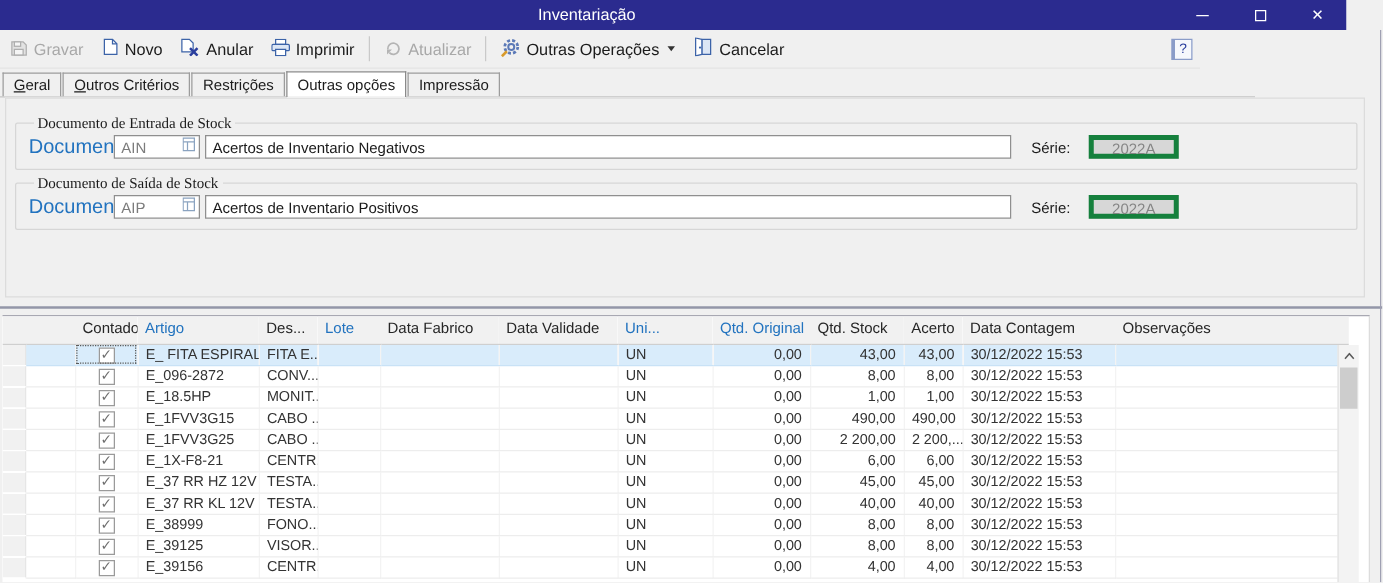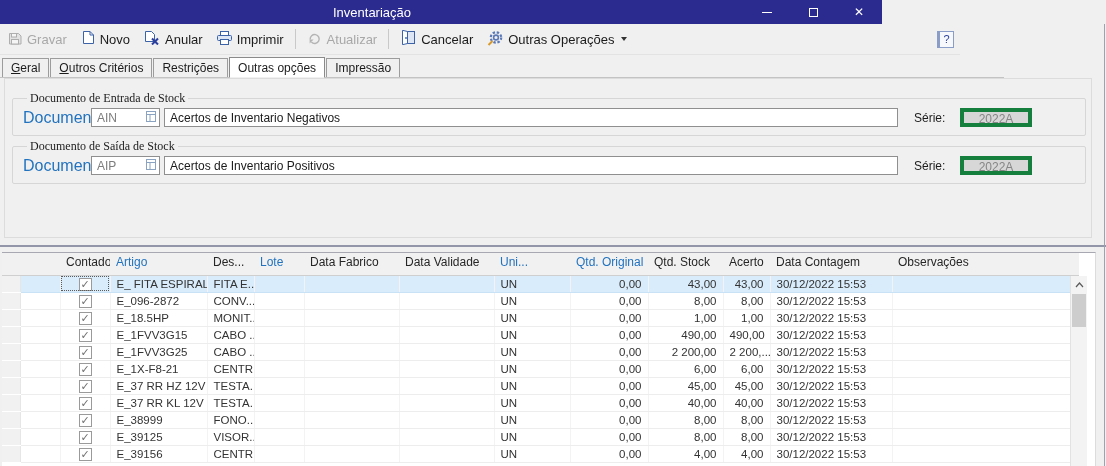--- a/index.html
+++ b/index.html
@@ -2,21 +2,21 @@
 <html><head>
 <meta charset="utf-8">
 <style>
   * { box-sizing: border-box; margin: 0; padding: 0; }
   html,body { width:1106px; height:466px; overflow:hidden; }
   body { font-family:"Liberation Sans", sans-serif; background:#f0f0f0; }
   .window { position:relative; width:1106px; height:466px; background:#f0f0f0; overflow:hidden; }
   .window-right-border { position:absolute; top:24px; right:1px; bottom:0; width:1px; background:#9fa0b2; z-index:50; }
 
   
-  .titlebar { position:absolute; top:0; left:0; width:882px; height:24px; background:#2b2b8f; display:flex; align-items:center; }
+  .titlebar { position:absolute; top:0; left:0; width:1077px; height:24px; background:#2b2b8f; display:flex; align-items:center; }
   .title-area { flex:1; text-align:center; }
   .title-area span { color:#ffffff; font-size:13px; }
   .win-controls { width:138px; height:24px; display:flex; }
   .win-btn { flex:1; display:flex; align-items:center; justify-content:center; cursor:default; }
   .glyph-min { width:10px; height:1px; background:#fff; }
   .glyph-max { width:9px; height:9px; border:1px solid #fff; }
   .glyph-close { color:#fff; font-size:12px; line-height:1; }
 
   
   .toolbar { position:absolute; top:24px; left:0; width:960px; height:31px; background:#f0f0f0; display:flex; align-items:center; padding:0 6px 0 1px; border-bottom:1px solid #e3e3e3; }
@@ -35,21 +35,21 @@
   
   .pagebox { position:absolute; top:78px; left:4px; width:1088px; height:160px; border:1px solid #dcdcdc; background:#f0f0f0; }
   fieldset.grp { position:absolute; left:7px; width:1074px; height:45px; border:1px solid #d6d6d6; border-radius:2px; }
   fieldset.grp legend { font-size:12px; color:#1b1b1b; margin-left:14px; padding:0 3px;font-family:Liberation Serif, serif; }
   #fs-entrada { top:12px; }
   #fs-saida { top:60px; }
   .form-row { display:flex; align-items:center; padding-left:10px; margin-top:2px; }
   .lbl-blue { color:#2273bf; font-size:16px; width:68px; }
   .lookup-input { width:69px; height:19px; background:#fff; border:1px solid #8f8f8f; display:flex; align-items:center; padding:0 2px 0 5px; }
   .lookup-input .val { flex:1; font-size:12px; color:#7c7c7c; }
-  .desc-box { width:734px; height:19px; background:#fff; border:1px solid #8f8f8f; font-size:12px; color:#1a1a1a; display:flex; align-items:center; padding:0 5px; margin-left:4px; overflow:hidden; white-space:nowrap; }
+  .desc-box { width:645px; height:19px; background:#fff; border:1px solid #8f8f8f; font-size:12px; color:#1a1a1a; display:flex; align-items:center; padding:0 5px; margin-left:4px; overflow:hidden; white-space:nowrap; }
   .lbl-serie { font-size:12px; color:#1b1b1b; margin-left:16px; width:38px; }
   .dropdown { width:72px; height:19px; background:#d7d7d7; border:4px solid #15803d; color:#858585; font-size:12px; display:flex; align-items:center; padding:0 5px; margin-left:8px;flex-direction:column; }
   .dropdown svg { margin-left:auto; }
 
   
   .splitter { position:absolute; top:245px; left:0; width:1106px; height:2px; background:#9396a8; }
 
   
   .gridwrap { position:absolute; top:252px; left:2px; width:1094px; bottom:0; background:#ffffff; border-top:1px solid #a8a8b2; border-right:1px solid #dcdcdc; overflow:hidden; }
   table.grid { border-collapse:collapse; table-layout:fixed; width:1077px; }
@@ -126,35 +126,35 @@
     <div class="tb-sep"></div>
     <button class="tb-btn disabled">
       <span><svg width="15" height="14">
             <path d="M3.2 8.5a4.5 4.5 0 1 1 1.2 2.6" fill="none" stroke="#b4b4b4" stroke-width="1.4"></path>
             <path d="M2.6 12.5v-4h4z" fill="#b4b4b4"></path>
           </svg></span>
       <span>Atualizar</span>
     </button>
     <div class="tb-sep"></div>
     <button class="tb-btn">
+      <span><svg width="16" height="16">
+            <circle cx="9" cy="7.5" r="5.2" fill="none" stroke="#5b79b7" stroke-width="2.2" stroke-dasharray="2.4 1.7"></circle>
+            <circle cx="9" cy="7.5" r="2.4" fill="none" stroke="#5b79b7" stroke-width="1.6"></circle>
+            <path d="M1.5 15l4-4" stroke="#d89a2b" stroke-width="2"></path>
+          </svg></span>
+      <span>Outras Operações</span>
+      <span class="dd-arrow"></span>
+    </button>
+    <button class="tb-btn">
       <span><svg width="16" height="15">
             <rect x="7.5" y="1.5" width="7" height="12" fill="#dce6f5" stroke="#3c63a8"></rect>
             <path d="M7.5 13.5l-5 1.2V.3l5 1.2z" fill="#ffffff" stroke="#3c63a8"></path>
             <circle cx="6" cy="8" r="0.9" fill="#3c63a8"></circle>
           </svg></span>
       <span>Cancelar</span>
-    </button>
-    <button class="tb-btn">
-      <span><svg width="16" height="16">
-            <circle cx="9" cy="7.5" r="5.2" fill="none" stroke="#5b79b7" stroke-width="2.2" stroke-dasharray="2.4 1.7"></circle>
-            <circle cx="9" cy="7.5" r="2.4" fill="none" stroke="#5b79b7" stroke-width="1.6"></circle>
-            <path d="M1.5 15l4-4" stroke="#d89a2b" stroke-width="2"></path>
-          </svg></span>
-      <span>Outras Operações</span>
-      <span class="dd-arrow"></span>
     </button>
     <button class="help-btn">
         <span>?</span>
       </button>
   </div>
 
   <div class="tabstrip">
     <div class="tab">
         <span><span class="ak">G</span><span>eral</span></span>
       </div>

